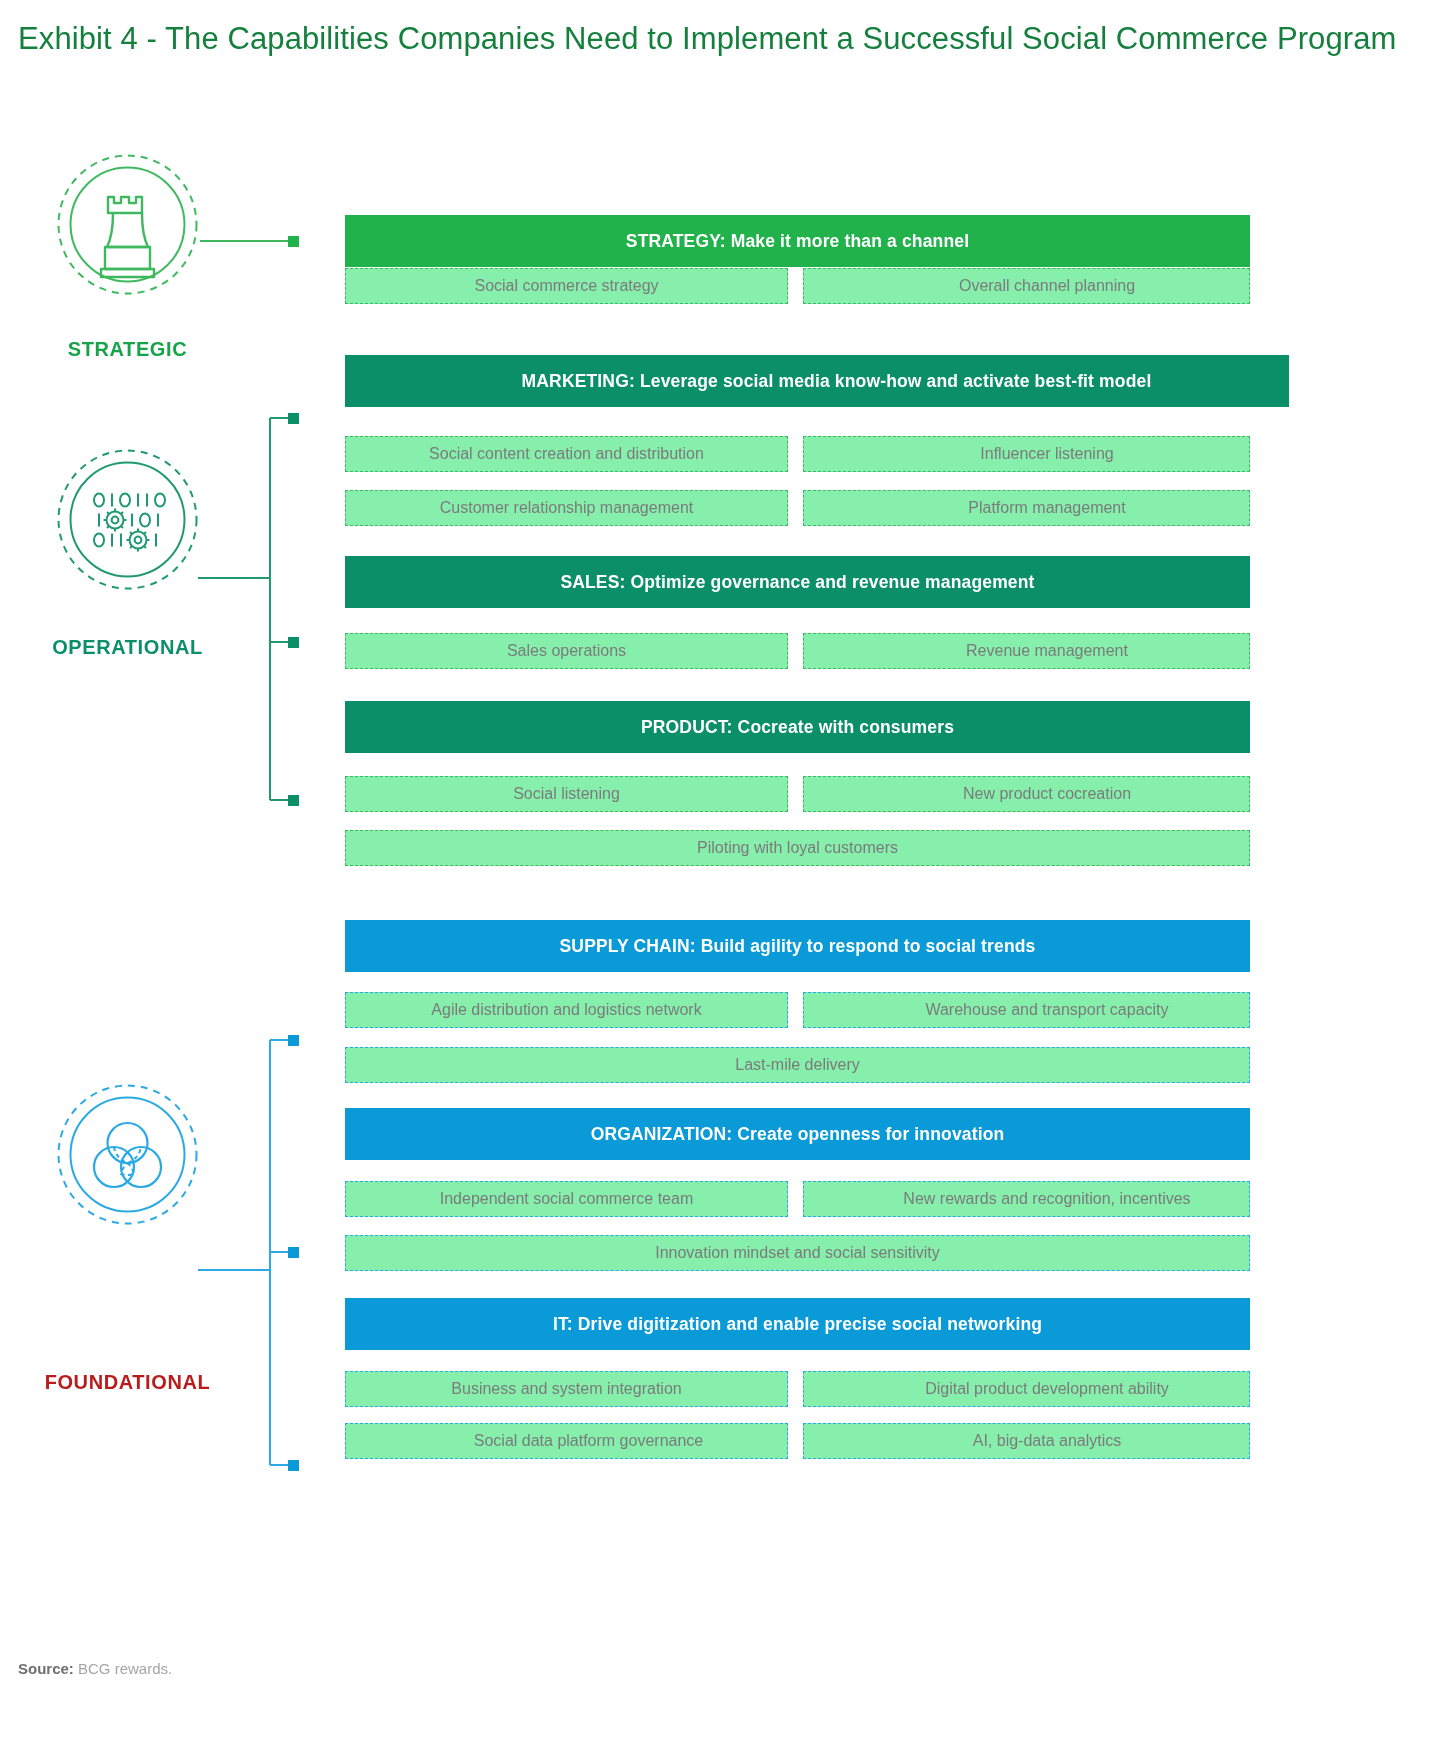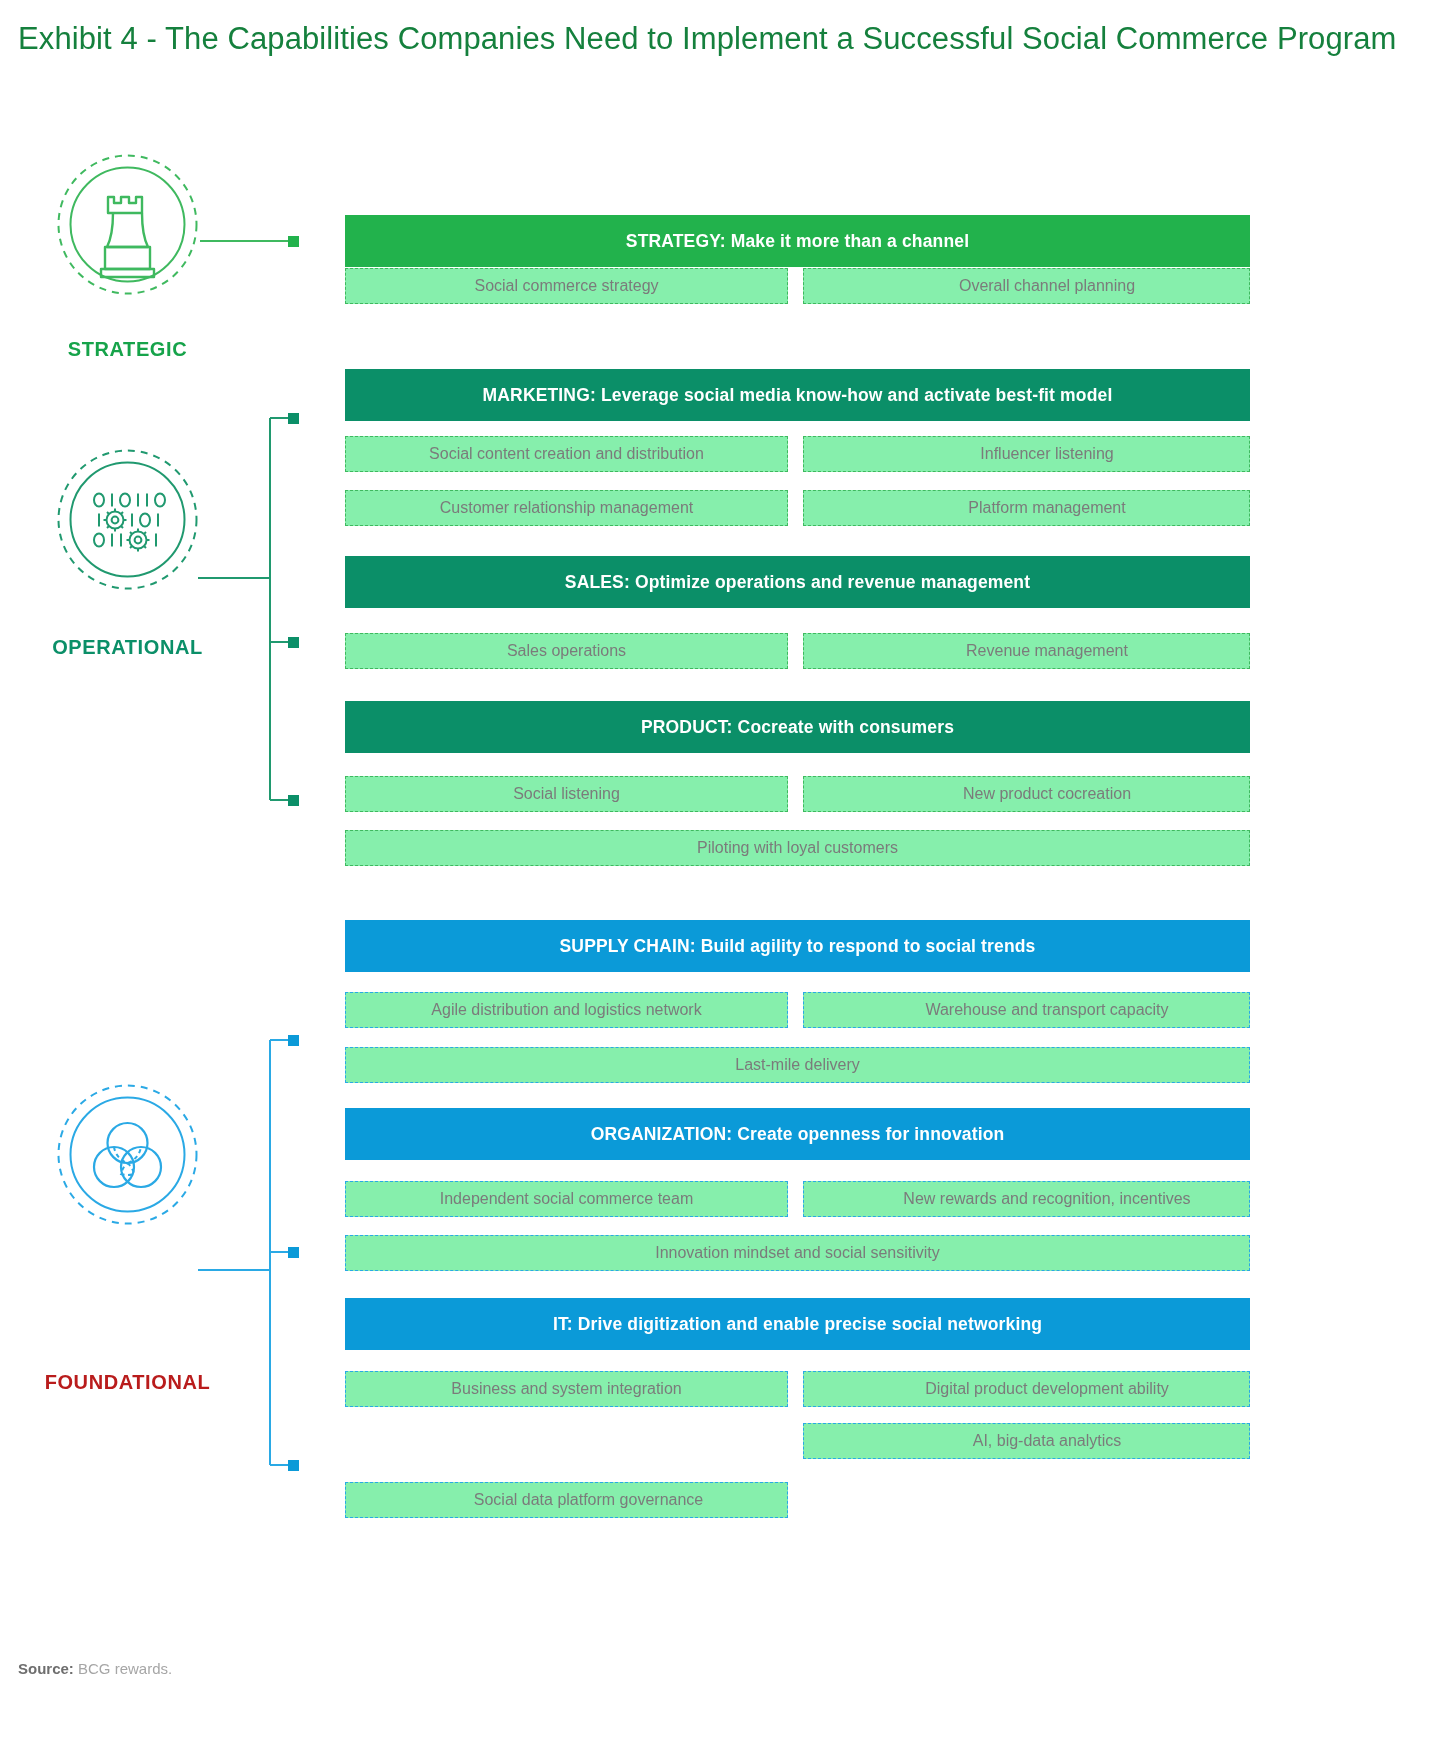--- a/index.html
+++ b/index.html
@@ -208,27 +208,27 @@
     </svg>
   </div>
   <div class="catlabel" style="left:0px;top:1371px;width:255px;color:#b91c1c;">FOUNDATIONAL</div>
 
 </div>
 
 <div class="bar green-bright" style="top:215px;">STRATEGY: Make it more than a channel</div>
 <div class="subitem g half-left" style="top:268px;">Social commerce strategy</div>
 <div class="subitem g half-right" style="top:268px;">Overall channel planning</div>
 
-<div class="bar green-dark" style="top:369px;">MARKETING: Leverage social media know-how and activate best-fit model</div>
+<div class="bar green-dark" style="top:355px;padding-left:39px;">MARKETING: Leverage social media know-how and activate best-fit model</div>
 <div class="subitem g half-left" style="top:436px;">Social content creation and distribution</div>
 <div class="subitem g half-right" style="top:436px;">Influencer listening</div>
 <div class="subitem g half-left" style="top:490px;">Customer relationship management</div>
 <div class="subitem g half-right" style="top:490px;">Platform management</div>
 
-<div class="bar green-dark" style="top:556px;">SALES: Optimize operations and revenue management</div>
+<div class="bar green-dark" style="top:556px;">SALES: Optimize governance and revenue management</div>
 <div class="subitem g half-left" style="top:633px;">Sales operations</div>
 <div class="subitem g half-right" style="top:633px;">Revenue management</div>
 
 <div class="bar green-dark" style="top:701px;">PRODUCT: Cocreate with consumers</div>
 <div class="subitem g half-left" style="top:776px;">Social listening</div>
 <div class="subitem g half-right" style="top:776px;">New product cocreation</div>
 <div class="subitem g full" style="top:830px;">Piloting with loyal customers</div>
 
 <div class="bar blue" style="top:920px;">SUPPLY CHAIN: Build agility to respond to social trends</div>
 <div class="subitem b half-left" style="top:992px;">Agile distribution and logistics network</div>
@@ -236,18 +236,18 @@
 <div class="subitem b full" style="top:1047px;">Last-mile delivery</div>
 
 <div class="bar blue" style="top:1108px;">ORGANIZATION: Create openness for innovation</div>
 <div class="subitem b half-left" style="top:1181px;">Independent social commerce team</div>
 <div class="subitem b half-right" style="top:1181px;">New rewards and recognition, incentives</div>
 <div class="subitem b full" style="top:1235px;">Innovation mindset and social sensitivity</div>
 
 <div class="bar blue" style="top:1298px;">IT: Drive digitization and enable precise social networking</div>
 <div class="subitem b half-left" style="top:1371px;">Business and system integration</div>
 <div class="subitem b half-right" style="top:1371px;">Digital product development ability</div>
-<div class="subitem b half-left" style="top:1482px;padding-left:44px;">Social data platform governance</div>
+<div class="subitem b half-left" style="top:1423px;padding-left:44px;">Social data platform governance</div>
 <div class="subitem b half-right" style="top:1423px;">AI, big-data analytics</div>
 
 <div class="source">
   <b>Source:</b><span> BCG rewards.</span>
 </div>
 
 </body></html>

